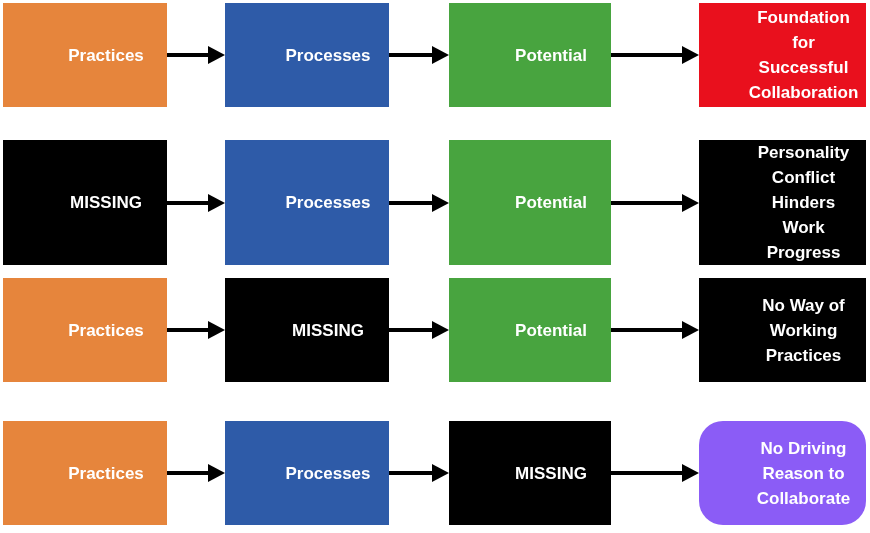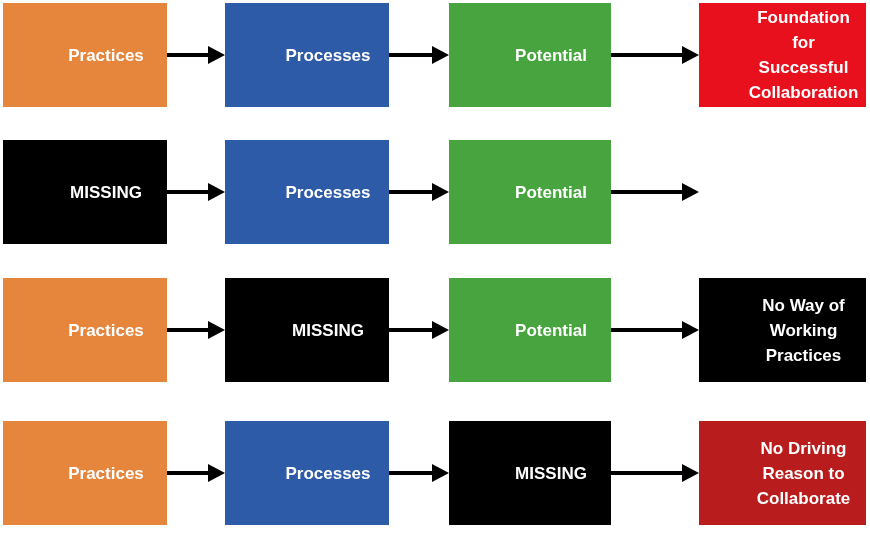--- a/index.html
+++ b/index.html
@@ -109,20 +109,25 @@
       <div class="arrow-line"></div>
       <div class="arrow-head"></div>
     </div>
     <div class="box" style="background: rgb(72, 164, 63);">
       <span class="box-label">Potential</span>
     </div>
     <div class="arrow">
       <div class="arrow-line"></div>
       <div class="arrow-head"></div>
     </div>
+    <div class="box" style="background: rgb(0, 0, 0);">
+      <span class="box-label">Personality
+Conflict Hinders
+Work Progress</span>
+    </div>
   </div>
 
   <div class="flow-row r3">
     <div class="box" style="background: rgb(230, 133, 60);">
       <span class="box-label">Practices</span>
     </div>
     <div class="arrow">
       <div class="arrow-line"></div>
       <div class="arrow-head"></div>
     </div>
@@ -162,20 +167,20 @@
       <div class="arrow-line"></div>
       <div class="arrow-head"></div>
     </div>
     <div class="box" style="background: rgb(0, 0, 0);">
       <span class="box-label">MISSING</span>
     </div>
     <div class="arrow">
       <div class="arrow-line"></div>
       <div class="arrow-head"></div>
     </div>
-    <div class="box" style="background: #b91c1c;">
+    <div class="box" style="background: #8b5cf6; border-radius: 24px;">
       <span class="box-label">No Driving
 Reason to
 Collaborate</span>
     </div>
   </div>
 
 </div>
 
 </body></html>

